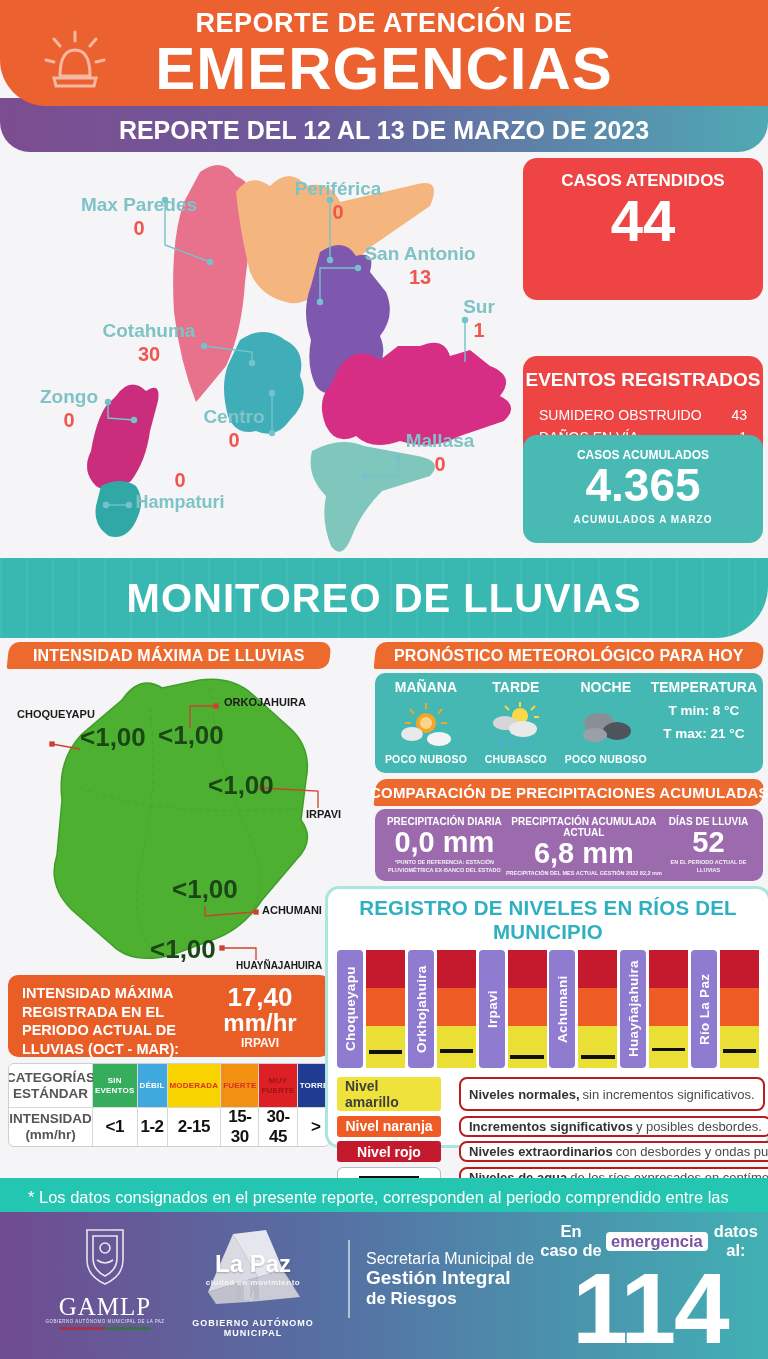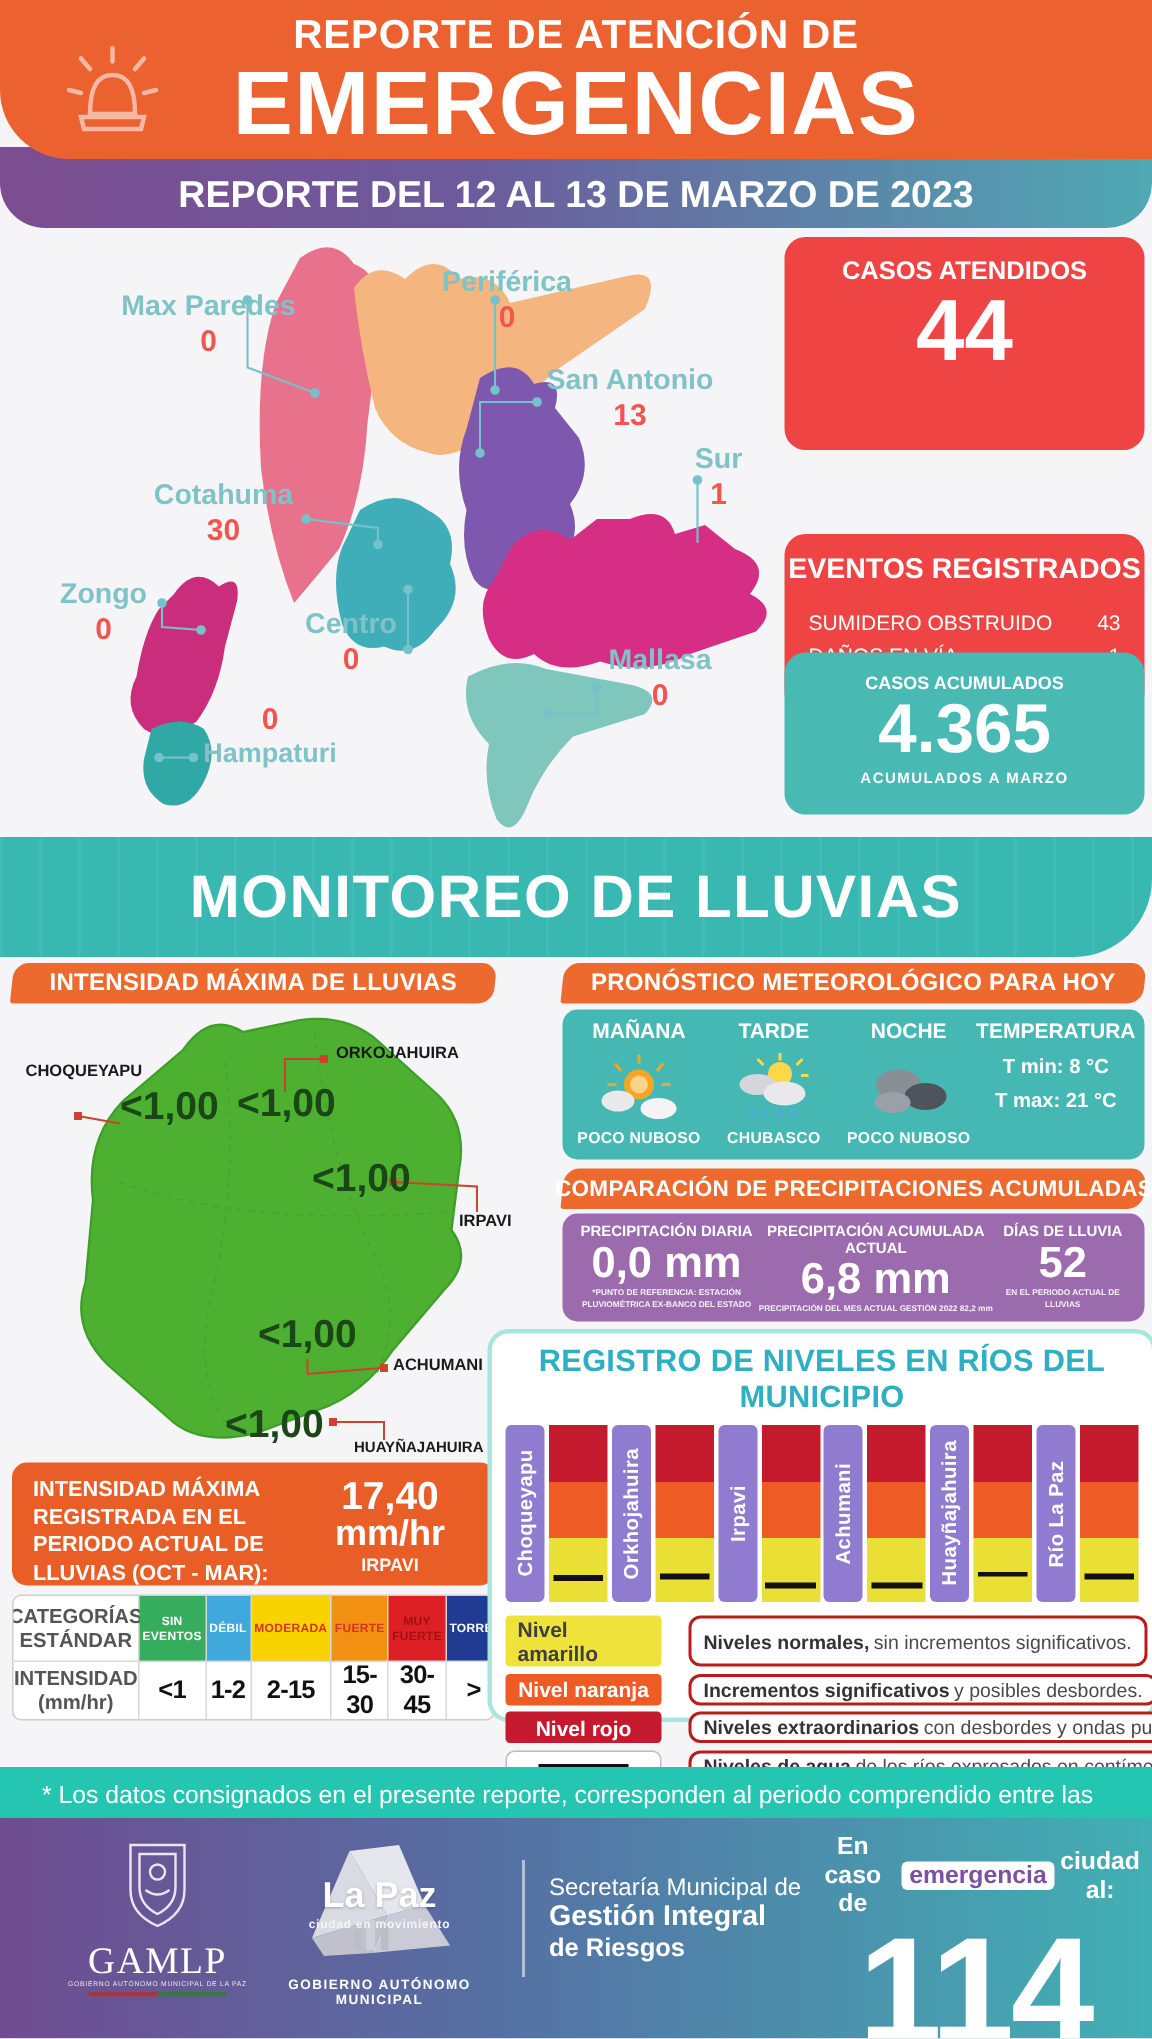--- a/index.html
+++ b/index.html
@@ -509,19 +509,19 @@
     <div class="bdivider"></div>
     <div class="secretaria">
       <div class="sec-l1">Secretaría Municipal de</div>
       <div class="sec-l2">Gestión Integral</div>
       <div class="sec-l3">de Riesgos</div>
     </div>
     <div class="emerg">
       <div class="emerg-line">
         <span>En caso de</span>
         <span class="emerg-pill">emergencia</span>
-        <span>ciudad al:</span>
+        <span>datos al:</span>
       </div>
       <div class="phone">114</div>
     </div>
   </div>
 
 </div>
 
 </body></html>

